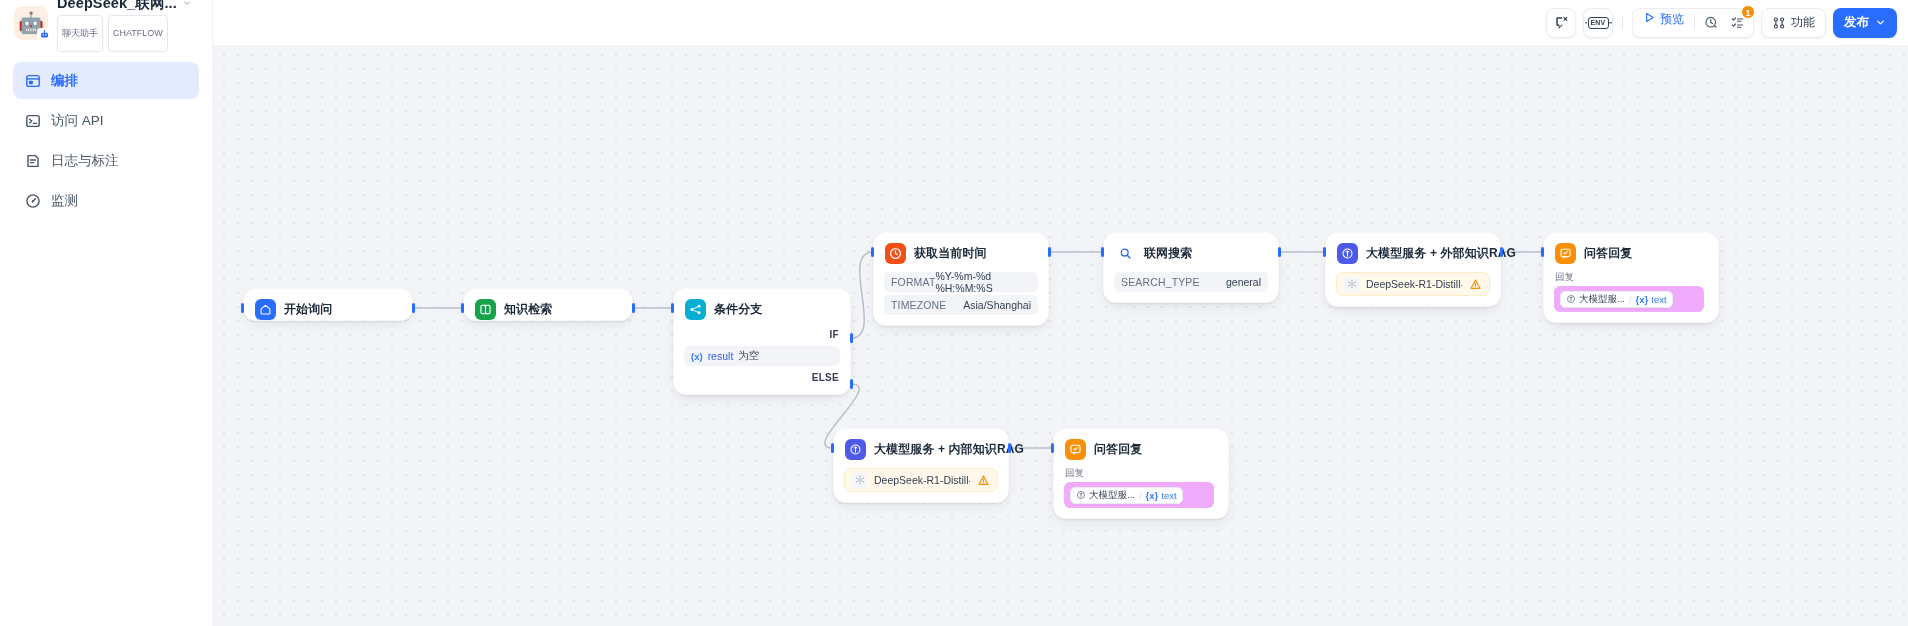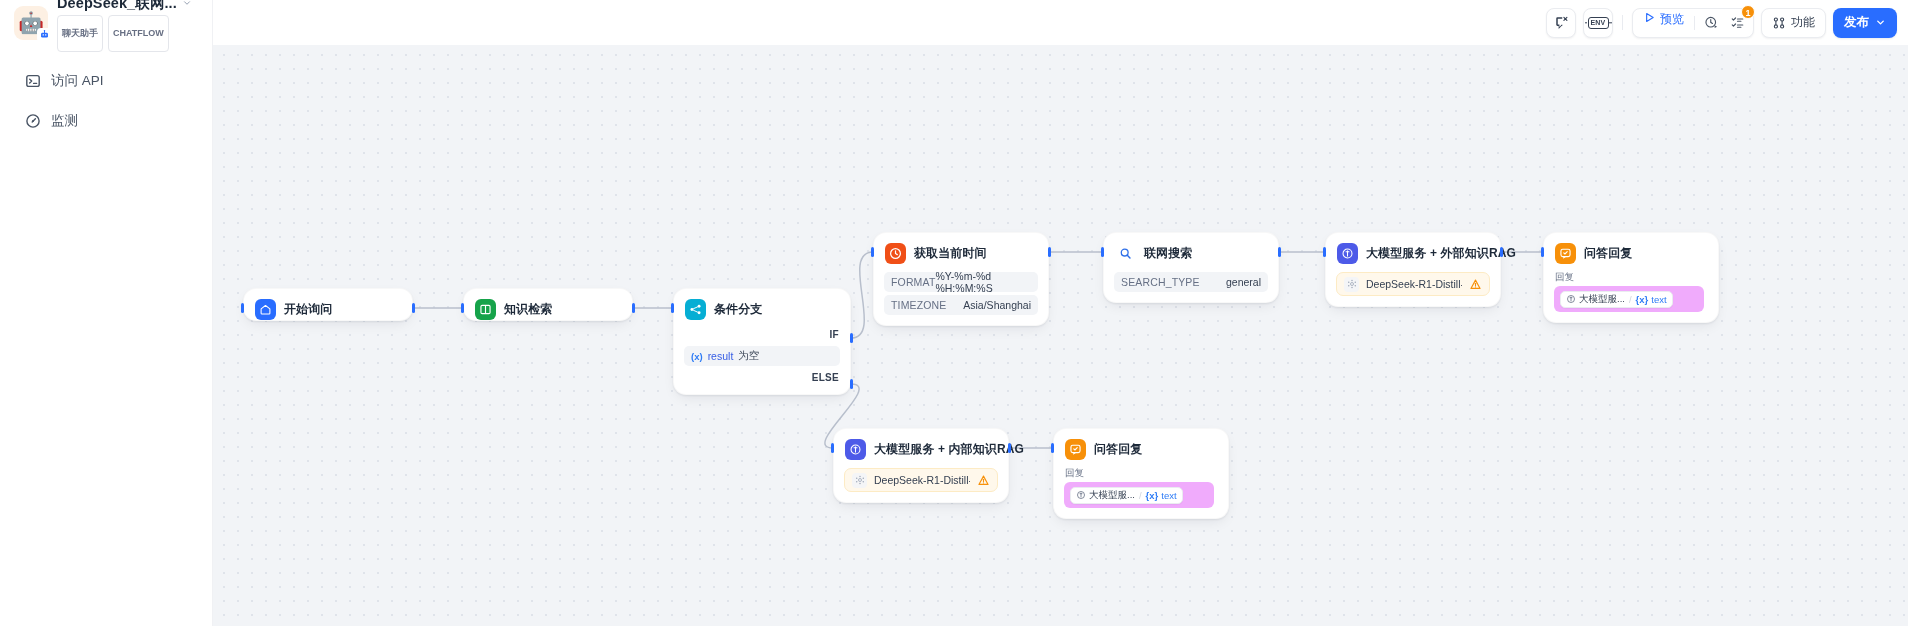--- a/index.html
+++ b/index.html
@@ -55,21 +55,21 @@
   .app-title {
     font-size: 14.5px; font-weight: 700; color: #1d2939;
     letter-spacing: .1px; white-space: nowrap;
   }
   .chev-sm { width: 10px; height: 10px; display: block; color: #98a2b3; flex: 0 0 10px; }
   .tag-row { display: flex; align-items: center; gap: 5px; }
   .tag {
     font-size: 9px; line-height: 13px; color: #676f83;
     border: 1px solid #e4e6eb; border-radius: 4px;
     padding: 11px 4px; background: #fff; white-space: nowrap;
-    font-weight: 700;
+    font-weight: 400;
   }
 
   .header-mid {
     flex: 1 1 auto; height: 45px;
     display: flex; align-items: center;
     padding-left: 14px;
     background: #f2f4f7;
     background-image: radial-gradient(#dfe3ea 1px, transparent 1px);
     background-size: 14px 14px;
     background-position: 4px 6px;
@@ -354,28 +354,47 @@
               <path d="M4 6l4 4 4-4" stroke="currentColor" stroke-width="2" stroke-linecap="round" stroke-linejoin="round"></path>
             </svg>
         </span>
       </div>
     </div>
   </div>
 
   <div class="body-row">
 
     <div class="sidebar">
+      <div class="nav-item active">
+        <span class="nav-ico">
+          <svg viewBox="0 0 16 16" fill="none">
+              <rect x="1.8" y="2.6" width="12.4" height="10.8" rx="2" stroke="currentColor" stroke-width="1.4"></rect>
+              <path d="M1.8 5.9h12.4" stroke="currentColor" stroke-width="1.4"></path>
+              <rect x="3.9" y="7.7" width="4" height="3.6" rx=".7" fill="currentColor"></rect>
+            </svg>
+        </span>
+        <span>编排</span>
+      </div>
       <div class="nav-item">
         <span class="nav-ico">
           <svg viewBox="0 0 16 16" fill="none">
               <rect x="1.8" y="2.6" width="12.4" height="10.8" rx="2" stroke="currentColor" stroke-width="1.4"></rect>
               <path d="M4.7 6.2l2 1.9-2 1.9M8.6 10.4h3" stroke="currentColor" stroke-width="1.4" stroke-linecap="round" stroke-linejoin="round"></path>
             </svg>
         </span>
         <span>访问 API</span>
+      </div>
+      <div class="nav-item">
+        <span class="nav-ico">
+          <svg viewBox="0 0 16 16" fill="none">
+              <path d="M3 2.6h7.2L13 5.3v8.1H3V2.6z" stroke="currentColor" stroke-width="1.4" stroke-linejoin="round"></path>
+              <path d="M5.4 7h5M5.4 9.6h3.4" stroke="currentColor" stroke-width="1.3" stroke-linecap="round"></path>
+            </svg>
+        </span>
+        <span>日志与标注</span>
       </div>
       <div class="nav-item">
         <span class="nav-ico">
           <svg viewBox="0 0 16 16" fill="none">
               <circle cx="8" cy="8" r="6.1" stroke="currentColor" stroke-width="1.4"></circle>
               <path d="M10.4 5.7L7.2 8.9" stroke="currentColor" stroke-width="1.4" stroke-linecap="round"></path>
               <circle cx="8" cy="8" r="1" fill="currentColor"></circle>
             </svg>
         </span>
         <span>监测</span>

